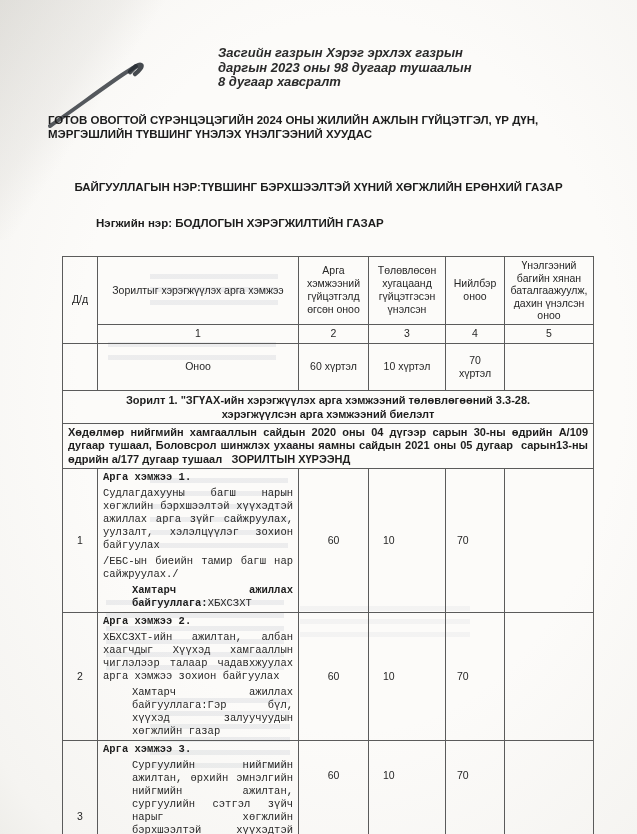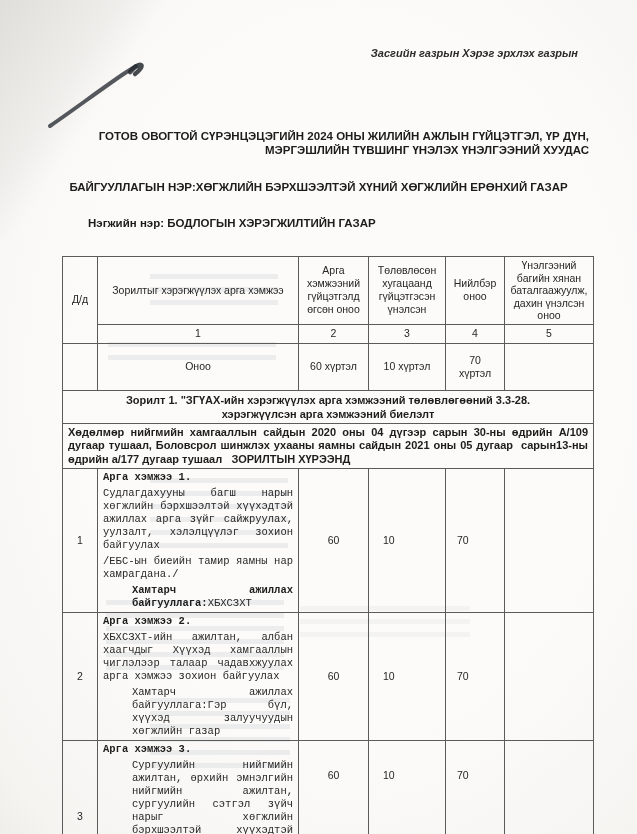--- a/index.html
+++ b/index.html
@@ -15,33 +15,33 @@
     color:#222;
   }
   .corner-shade{
     position:absolute;left:0;top:0;width:200px;height:240px;
     background:linear-gradient(123deg, rgba(183,180,173,0.34) 0%, rgba(197,194,188,0.18) 34%, rgba(0,0,0,0) 47%);
     pointer-events:none;
   }
   .pen{position:absolute;left:38px;top:48px;width:120px;height:90px;}
   .annotation{
     position:absolute;top:46px;right:59px;width:360px;
-    text-align:right;font-style:italic;font-weight:bold;
-    font-size:11px;line-height:14.5px;color:#2b2b2b;
+    text-align:left;font-style:italic;font-weight:bold;
+    font-size:13px;line-height:14.5px;color:#2b2b2b;
   }
   .doc-title{
     position:absolute;top:114px;left:48px;width:541px;
-    text-align:right;font-weight:bold;font-size:11.5px;line-height:13.5px;color:#1c1c1c;margin-top:16px;
+    text-align:left;font-weight:bold;font-size:11.5px;line-height:13.5px;color:#1c1c1c;
   }
   .org-name{
     position:absolute;top:180px;left:48px;width:541px;
     text-align:center;font-weight:bold;font-size:11.5px;line-height:14px;color:#1c1c1c;
   }
   .unit-name{
-    position:absolute;top:217px;left:88px;
+    position:absolute;top:217px;left:96px;
     font-weight:bold;font-size:11.5px;color:#1c1c1c;
   }
   .section-heading{
     position:absolute;top:240px;left:88px;
     font-weight:bold;font-size:11.5px;color:#1c1c1c;
   }
   .section-heading .sec-no{margin-right:9px;}
   table.eval{
     position:absolute;left:62px;top:256px;width:531px;
     border-collapse:collapse;table-layout:fixed;
@@ -89,25 +89,27 @@
 
   <div class="ghost" style="left:150px;top:266px;width:128px;height:42px;"></div>
   <div class="ghost" style="left:108px;top:334px;width:168px;height:32px;"></div>
   <div class="ghost" style="left:150px;top:470px;width:138px;height:86px;"></div>
   <div class="ghost" style="left:106px;top:592px;width:178px;height:78px;"></div>
   <div class="ghost" style="left:300px;top:598px;width:170px;height:46px;opacity:.6;"></div>
   <div class="ghost" style="left:150px;top:690px;width:140px;height:80px;"></div>
 
   <div class="annotation">
     <div>Засгийн газрын Хэрэг эрхлэх газрын</div>
+    <div>даргын 2023 оны 98 дугаар тушаалын</div>
+    <div>8 дугаар хавсралт</div>
   </div>
 
   <div class="doc-title">ГОТОВ ОВОГТОЙ СҮРЭНЦЭЦЭГИЙН 2024 ОНЫ ЖИЛИЙН АЖЛЫН ГҮЙЦЭТГЭЛ, ҮР ДҮН, МЭРГЭШЛИЙН ТҮВШИНГ ҮНЭЛЭХ ҮНЭЛГЭЭНИЙ ХУУДАС</div>
 
-  <div class="org-name">БАЙГУУЛЛАГЫН НЭР:ХӨГЖЛИЙН БЭРХШЭЭЛТЭЙ ХҮНИЙ ХӨГЖЛИЙН  ЕРӨНХИЙ ГАЗАР</div>
+  <div class="org-name">БАЙГУУЛЛАГЫН НЭР:ТҮВШИНГ БЭРХШЭЭЛТЭЙ ХҮНИЙ ХӨГЖЛИЙН  ЕРӨНХИЙ ГАЗАР</div>
 
   <div class="unit-name">Нэгжийн нэр: БОДЛОГЫН ХЭРЭГЖИЛТИЙН ГАЗАР</div>
 
 
   <table class="eval">
     <colgroup>
       <col style="width:35px">
         <col style="width:201px">
         <col style="width:70px">
       <col style="width:77px">
@@ -147,21 +149,21 @@
       </tr>
       <tr>
         <td class="basis-cell" colspan="6" style="height:40px;">Хөдөлмөр нийгмийн хамгааллын сайдын 2020 оны 04 дүгээр сарын 30-ны өдрийн А/109 дугаар тушаал, Боловсрол шинжлэх ухааны яамны сайдын 2021 оны 05 дугаар  сарын13-ны өдрийн а/177 дугаар тушаал   ЗОРИЛТЫН ХҮРЭЭНД</td>
       </tr>
 
       <tr>
         <td class="num-cell" style="height:127px;">1</td>
         <td class="body-cell">
           <p class="b">Арга хэмжээ 1.</p>
           <p>Судлагдахууны багш нарын хөгжлийн бэрхшээлтэй хүүхэдтэй ажиллах арга зүйг сайжруулах, уулзалт, хэлэлцүүлэг зохион байгуулах</p>
-          <p>/ЕБС-ын биеийн тамир яамны нар хамрагдана./</p>
+          <p>/ЕБС-ын биеийн тамир багш нар сайжруулах./</p>
           <p><span class="b">Хамтарч ажиллах байгууллага:</span><span>ХБХСЗХТ</span></p>
         </td>
         <td class="score">60</td>
         <td class="score" style="text-align:left;padding-left:14px;">10</td>
         <td class="score" style="text-align:left;padding-left:11px;">70</td>
         <td class="score"></td>
       </tr>
 
       <tr>
         <td class="num-cell" style="height:104px;">2</td>

